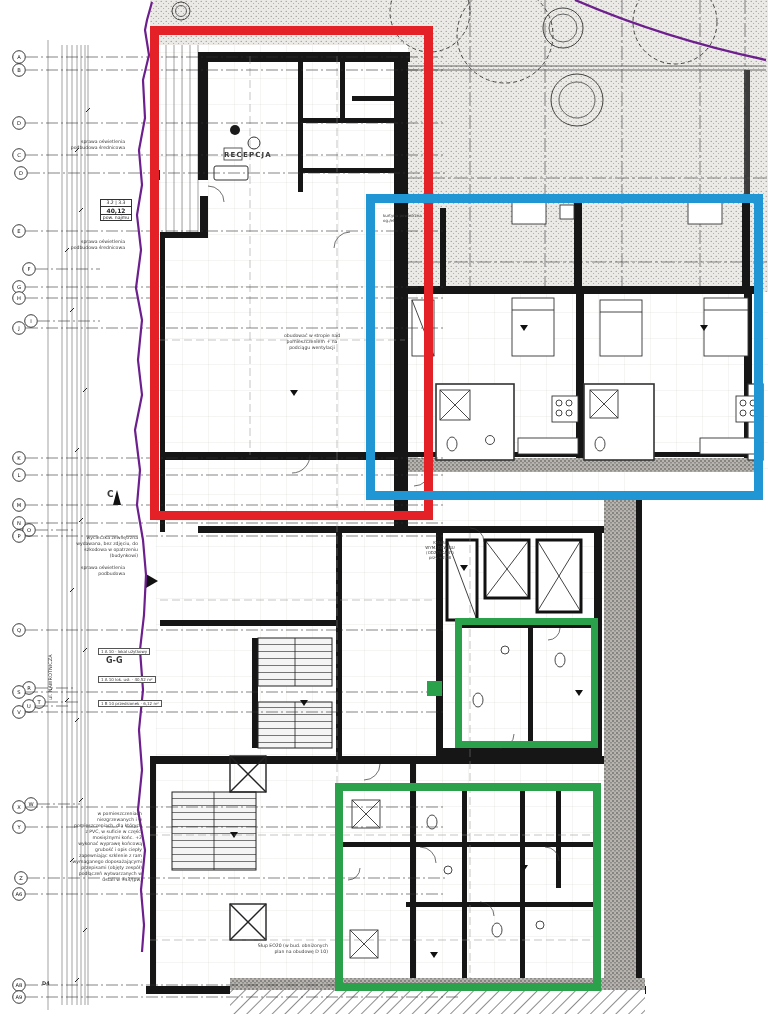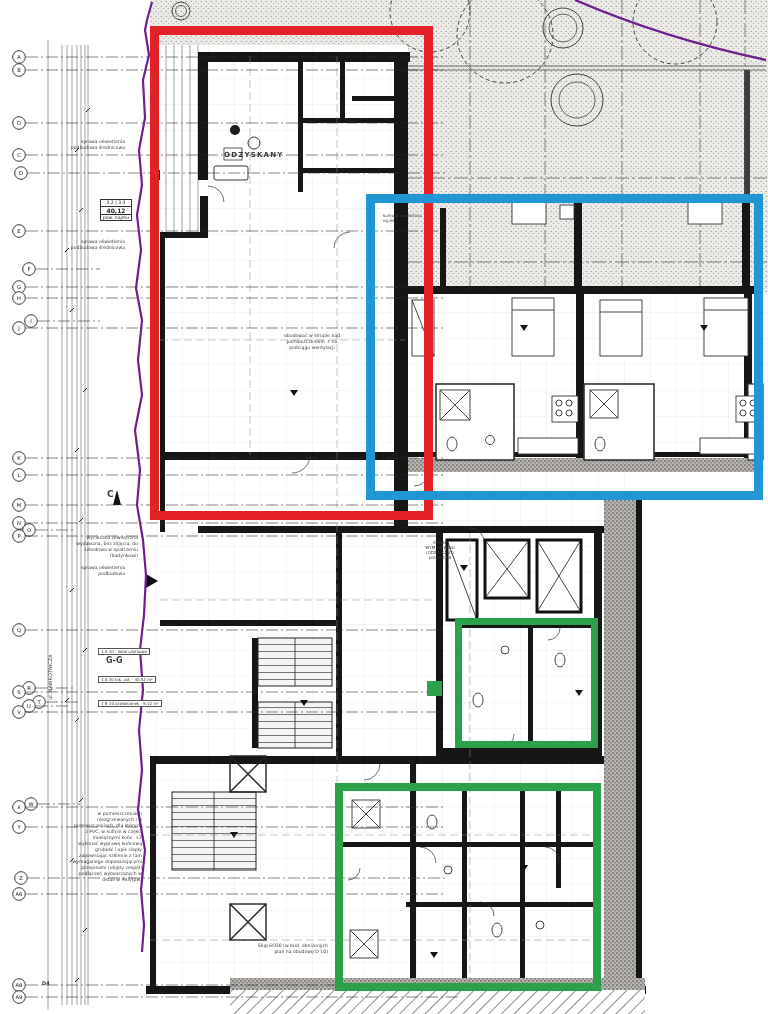--- a/index.html
+++ b/index.html
@@ -398,21 +398,21 @@
 <div class="obox" id="box-green2" style="border-color: rgb(44, 161, 75);"></div>
 <div class="obox" id="green-square" style="background: rgb(44, 161, 75);"></div>
 
 <div class="areabox">
   <div>3.2 | 3.3</div>
   <div class="big">40,12</div>
   <div>pow. najmu</div>
 </div>
 
 <div id="annot-root">
-      <div class="annot" style="left: 224px; top: 152px; font-size: 7px; font-weight: 700; letter-spacing: 1.2px;">ODZYSKANY</div>
+      <div class="annot" style="left: 224px; top: 152px; font-size: 7px; font-weight: 700; letter-spacing: 1.2px;">RECEPCJA</div>
       <div class="annot" style="left: 106px; top: 657px; font-size: 8px; font-weight: 700;">G-G</div>
       <div class="annot" style="left: 107px; top: 490px; font-size: 9px; font-weight: 700;">C</div>
       <div class="annot" style="left: 42px; top: 981px; font-size: 5px; font-weight: 700;">D4</div>
       <div class="annot" style="left: 60px; top: 140px; font-size: 4.6px; width: 65px; text-align: right;">sprawa oświetlenia</div>
       <div class="annot" style="left: 60px; top: 146px; font-size: 4.6px; width: 65px; text-align: right;">podbudowa średnicowa</div>
       <div class="annot" style="left: 60px; top: 240px; font-size: 4.6px; width: 65px; text-align: right;">sprawa oświetlenia</div>
       <div class="annot" style="left: 60px; top: 246px; font-size: 4.6px; width: 65px; text-align: right;">podbudowa średnicowa</div>
       <div class="annot" style="left: 60px; top: 566px; font-size: 4.6px; width: 65px; text-align: right;">sprawa oświetlenia</div>
       <div class="annot" style="left: 60px; top: 572px; font-size: 4.6px; width: 65px; text-align: right;">podbudowa</div>
       <div class="annot" style="left: 70px; top: 536px; font-size: 4.6px; width: 68px; text-align: right;">wycieczka zewnętrzna</div>

